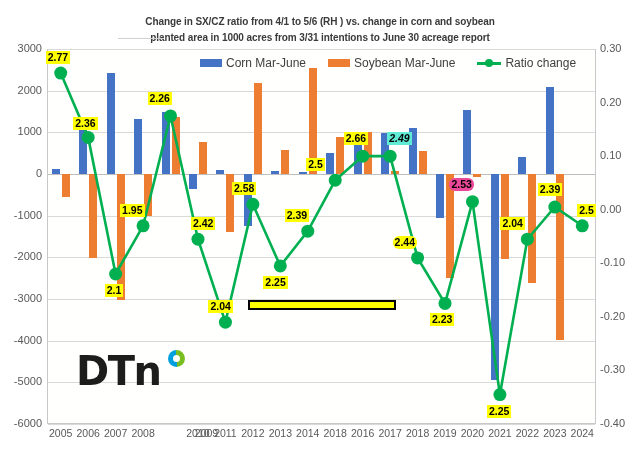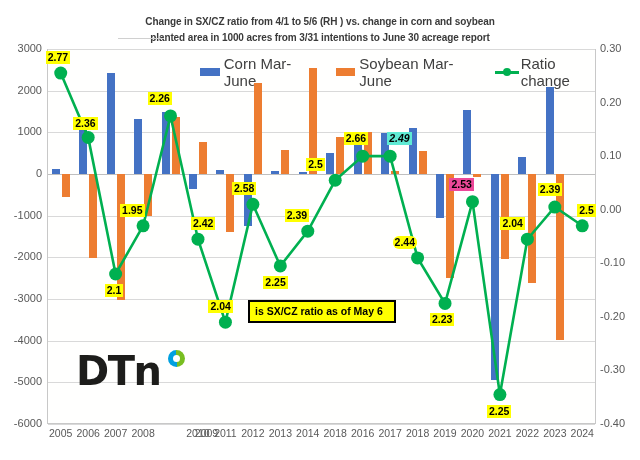--- a/index.html
+++ b/index.html
@@ -33,21 +33,21 @@
   .ytick.left{left:0px;}
   .ytick.right{left:600px;text-align:left;width:40px;}
   .xtick{
     position:absolute;top:427px;width:40px;text-align:center;
     font-size:10.5px;color:#595959;
   }
 
   
   .legend{
     position:absolute;left:200px;top:55px;width:400px;height:16px;
-    display:flex;align-items:flex-start;gap:22px;font-size:15px;color:#404040;
+    display:flex;align-items:center;gap:22px;font-size:12px;color:#404040;
   }
   .lg-item{display:flex;align-items:center;gap:4px;}
   .lg-swatch{width:22px;height:8px;display:inline-block;}
   .lg-line{width:24px;height:10px;position:relative;display:inline-block;}
   .lg-line .bar{position:absolute;left:0;top:4px;width:24px;height:2.5px;}
   .lg-line .dot{position:absolute;left:8px;top:1px;width:8px;height:8px;border-radius:50%;}
 
   
   .bar-el{position:absolute;width:8px;}
 
@@ -239,29 +239,28 @@
       <div class="dlabel" style="background: rgb(255, 255, 0); left: 190.975px; top: 217.179px;">2.42</div>
       <div class="dlabel" style="background: rgb(255, 255, 0); left: 208.425px; top: 300.214px;">2.04</div>
       <div class="dlabel" style="background: rgb(255, 255, 0); left: 231.875px; top: 182.357px;">2.58</div>
       <div class="dlabel" style="background: rgb(255, 255, 0); left: 263.325px; top: 275.964px;">2.25</div>
       <div class="dlabel" style="background: rgb(255, 255, 0); left: 284.775px; top: 209.143px;">2.39</div>
       <div class="dlabel" style="background: rgb(255, 255, 0); left: 306.225px; top: 158.25px;">2.5</div>
       <div class="dlabel" style="background: rgb(255, 255, 0); left: 343.675px; top: 132.143px;">2.66</div>
       <div class="dlabel" style="background: #5eead4; left: 387.125px; top: 132.143px; font-style: italic;">2.49</div>
       <div class="dlabel" style="background: rgb(255, 255, 0); left: 392.575px; top: 235.929px; border-radius: 6px;">2.44</div>
       <div class="dlabel" style="background: rgb(255, 255, 0); left: 430.025px; top: 313.464px;">2.23</div>
-      <div class="dlabel" style="background: #ec4899; left: 449.475px; top: 177.679px;">2.53</div>
+      <div class="dlabel" style="background: #ec4899; left: 449.475px; top: 177.679px; border-radius: 6px;">2.53</div>
       <div class="dlabel" style="background: rgb(255, 255, 0); left: 486.925px; top: 404.536px;">2.25</div>
       <div class="dlabel" style="background: rgb(255, 255, 0); left: 500.375px; top: 217.179px;">2.04</div>
       <div class="dlabel" style="background: rgb(255, 255, 0); left: 537.825px; top: 183.036px;">2.39</div>
       <div class="dlabel" style="background: rgb(255, 255, 0); left: 577.275px; top: 203.786px;">2.5</div>
     </div>
 
   <div class="annot">
-    <div>is SX/CZ ratio as of May 6</div>
   </div>
 
   <div class="logo">
     <span class="logo-text">DTn</span>
     <span class="logo-mark">
       <span class="ring"></span>
         <span class="hole"></span>
     </span>
   </div>
   <div class="logo-rule"></div>

